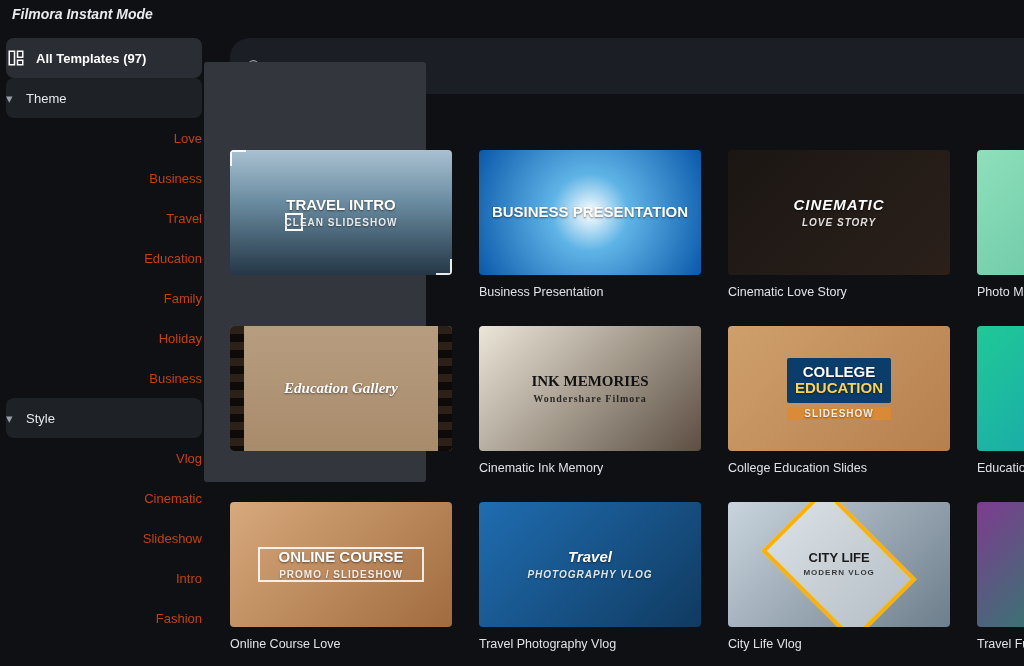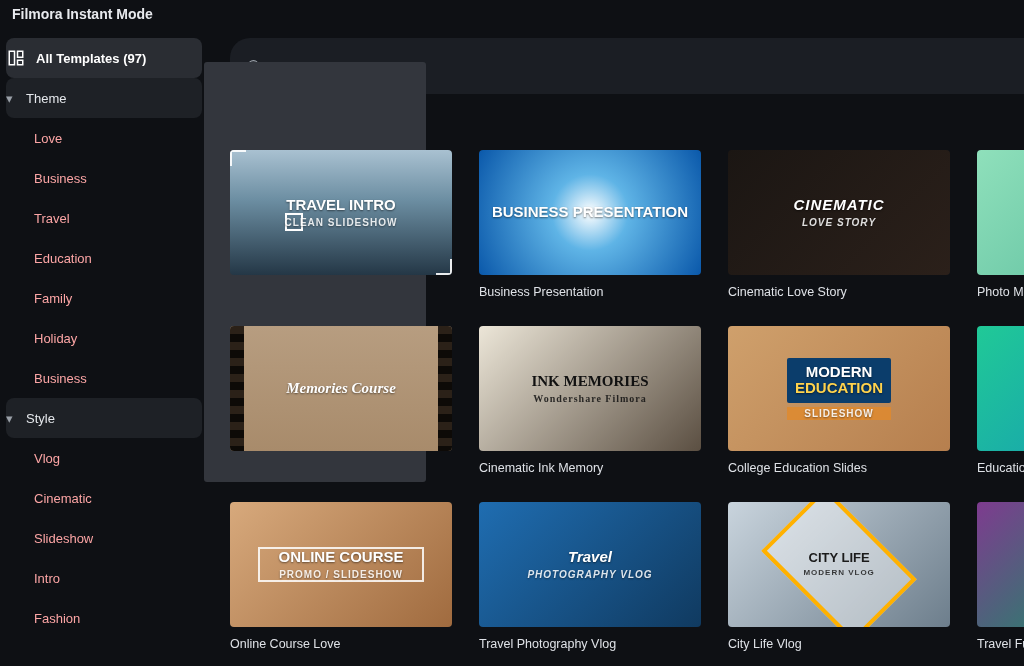--- a/index.html
+++ b/index.html
@@ -10,20 +10,21 @@
     background: #0e1014;
     color: #d7dbe0;
     font-family: "Segoe UI", Arial, sans-serif;
     font-size: 13px;
   }
   .app-title {
     font-weight: 600;
     font-size: 14px;
     color: #e8eaee;
     padding: 6px 12px 10px 12px;
+    font-style: italic;
   }
   .root { display: flex; height: calc(100% - 30px); }
   
   .sidebar {
     width: 210px;
     flex: 0 0 210px;
     padding: 6px 8px 6px 6px;
     position: relative;
   }
   .sb-item {
@@ -37,21 +38,21 @@
   }
   .sb-item.active {
     background: #2a2d33;
     color: #fff;
     font-weight: 600;
   }
   .sb-item.group {
     background: #1e2126;
     color: #e5e8ec;
   }
-  .sb-child { padding-left: 28px; color: #fca5a5; }
+  .sb-child { padding-left: 28px; color: #c2410c; justify-content: flex-end; }
   .sb-icon { width: 20px; height: 20px; margin-right: 10px; display:flex; align-items:center; justify-content:center; }
   .sb-caret { width: 12px; margin-right: 8px; color:#9aa0a8; }
   .sb-scroll {
     position: absolute;
     right: 0;
     top: 10px;
     bottom: 10px;
     width: 6px;
   }
   .sb-scroll .thumb {
@@ -269,37 +270,37 @@
           <div class="thumb t3">
             <div>
               <div>Photo Memories</div>
             </div>
           </div>
           <div class="card-title">Photo Memories</div>
         </div>
         <div class="card">
           <div class="thumb t4">
             <div>
-              <div>Memories Course</div>
+              <div>Education Gallery</div>
             </div>
           </div>
           <div class="card-title">Family Happy Memories</div>
         </div>
         <div class="card">
           <div class="thumb t5">
             <div>
               <div>INK MEMORIES</div>
               <small>Wondershare Filmora</small>
             </div>
           </div>
           <div class="card-title">Cinematic Ink Memory</div>
         </div>
         <div class="card">
           <div class="thumb t6">
-            <div><div class="pill"><span>MODERN</span><br><span class="y">EDUCATION</span></div><small>SLIDESHOW</small></div>
+            <div><div class="pill"><span>COLLEGE</span><br><span class="y">EDUCATION</span></div><small>SLIDESHOW</small></div>
           </div>
           <div class="card-title">College Education Slides</div>
         </div>
         <div class="card">
           <div class="thumb t7"></div>
           <div class="card-title">Education Slides</div>
         </div>
         <div class="card">
           <div class="thumb t8">
             <div class="frame">

